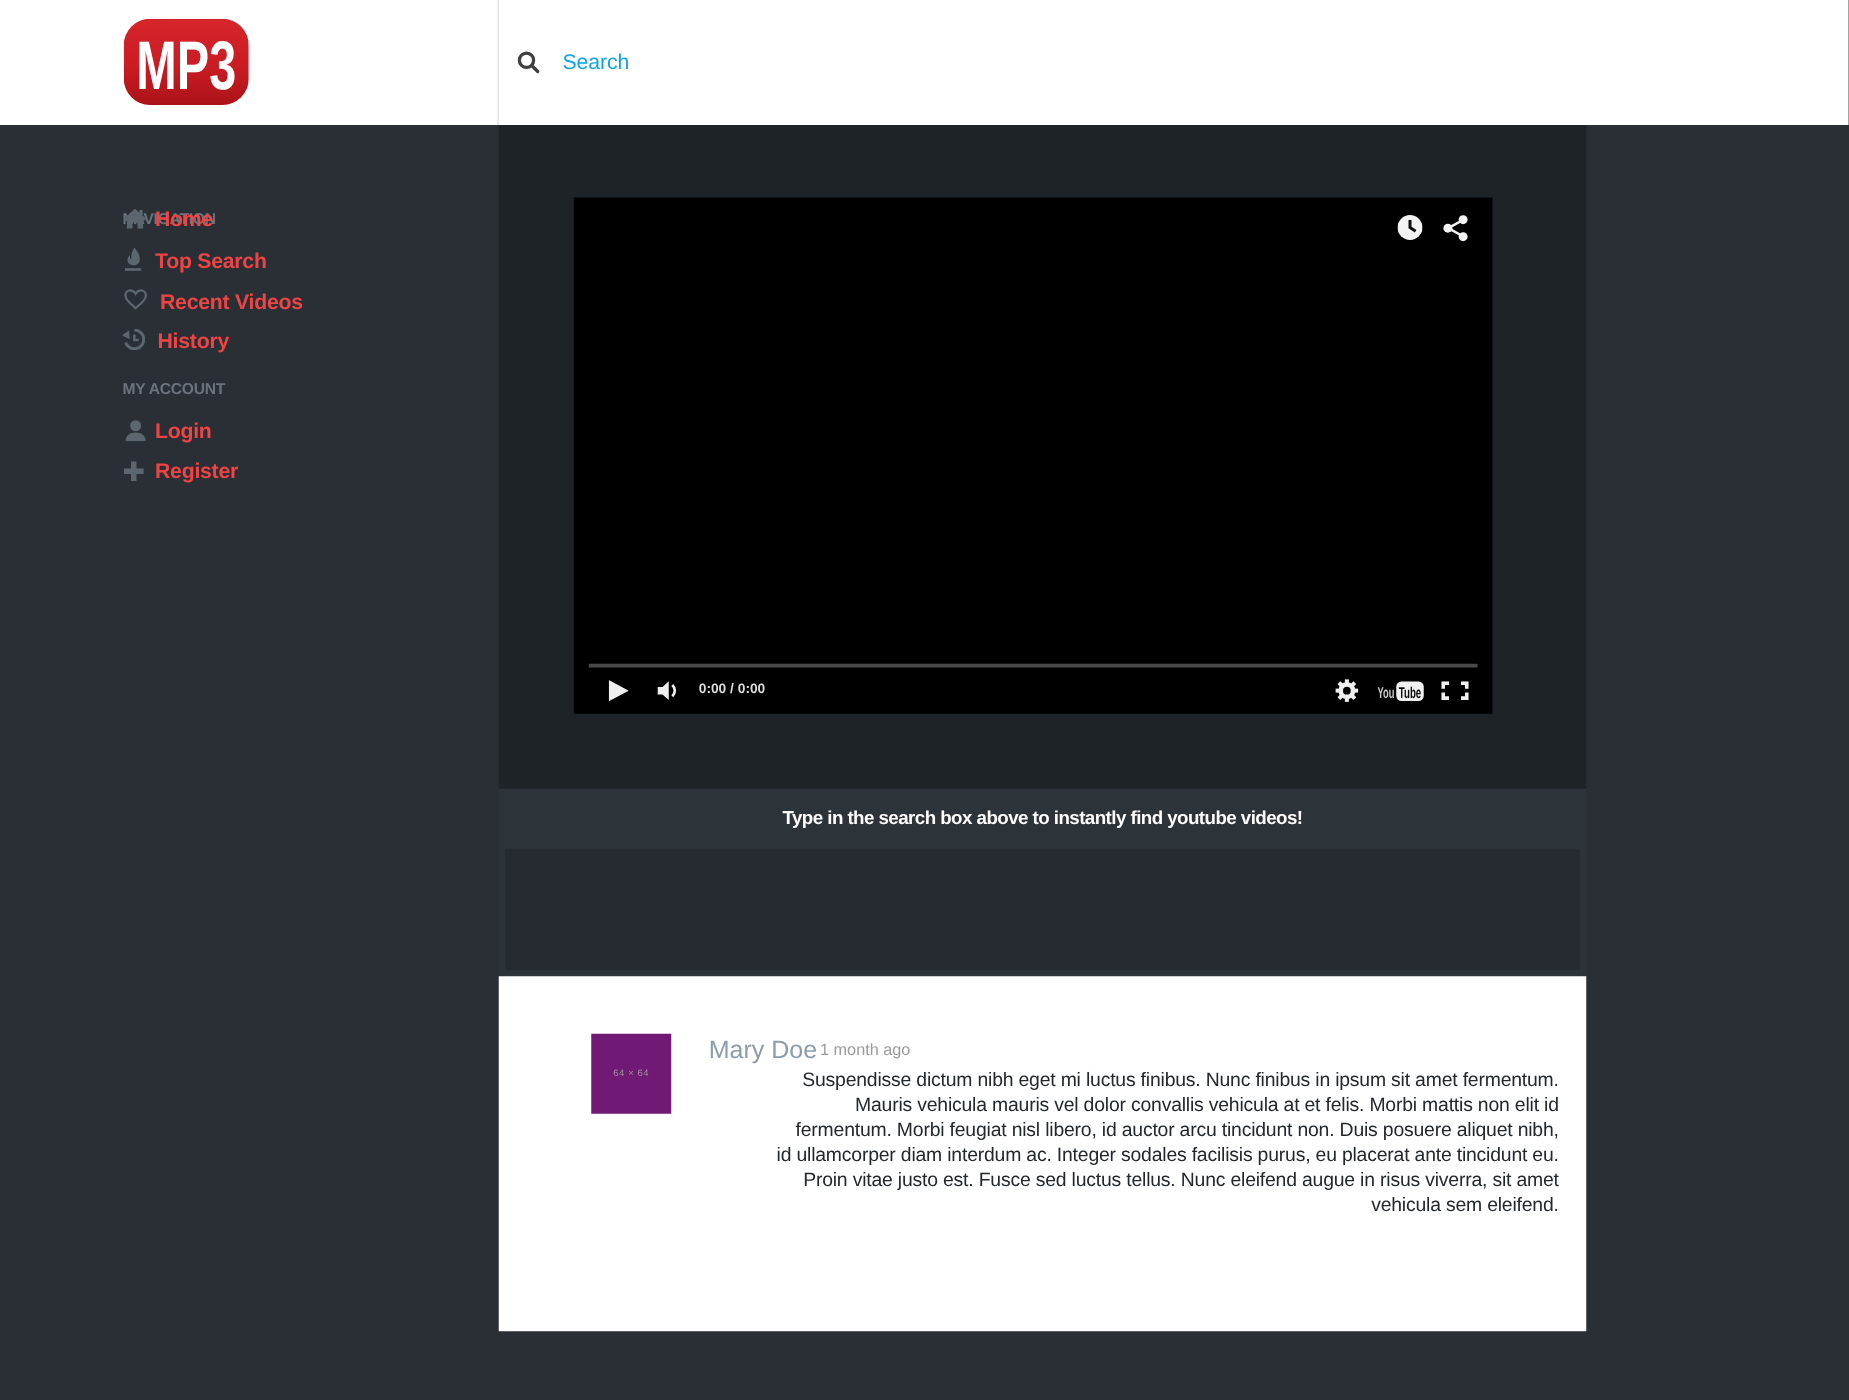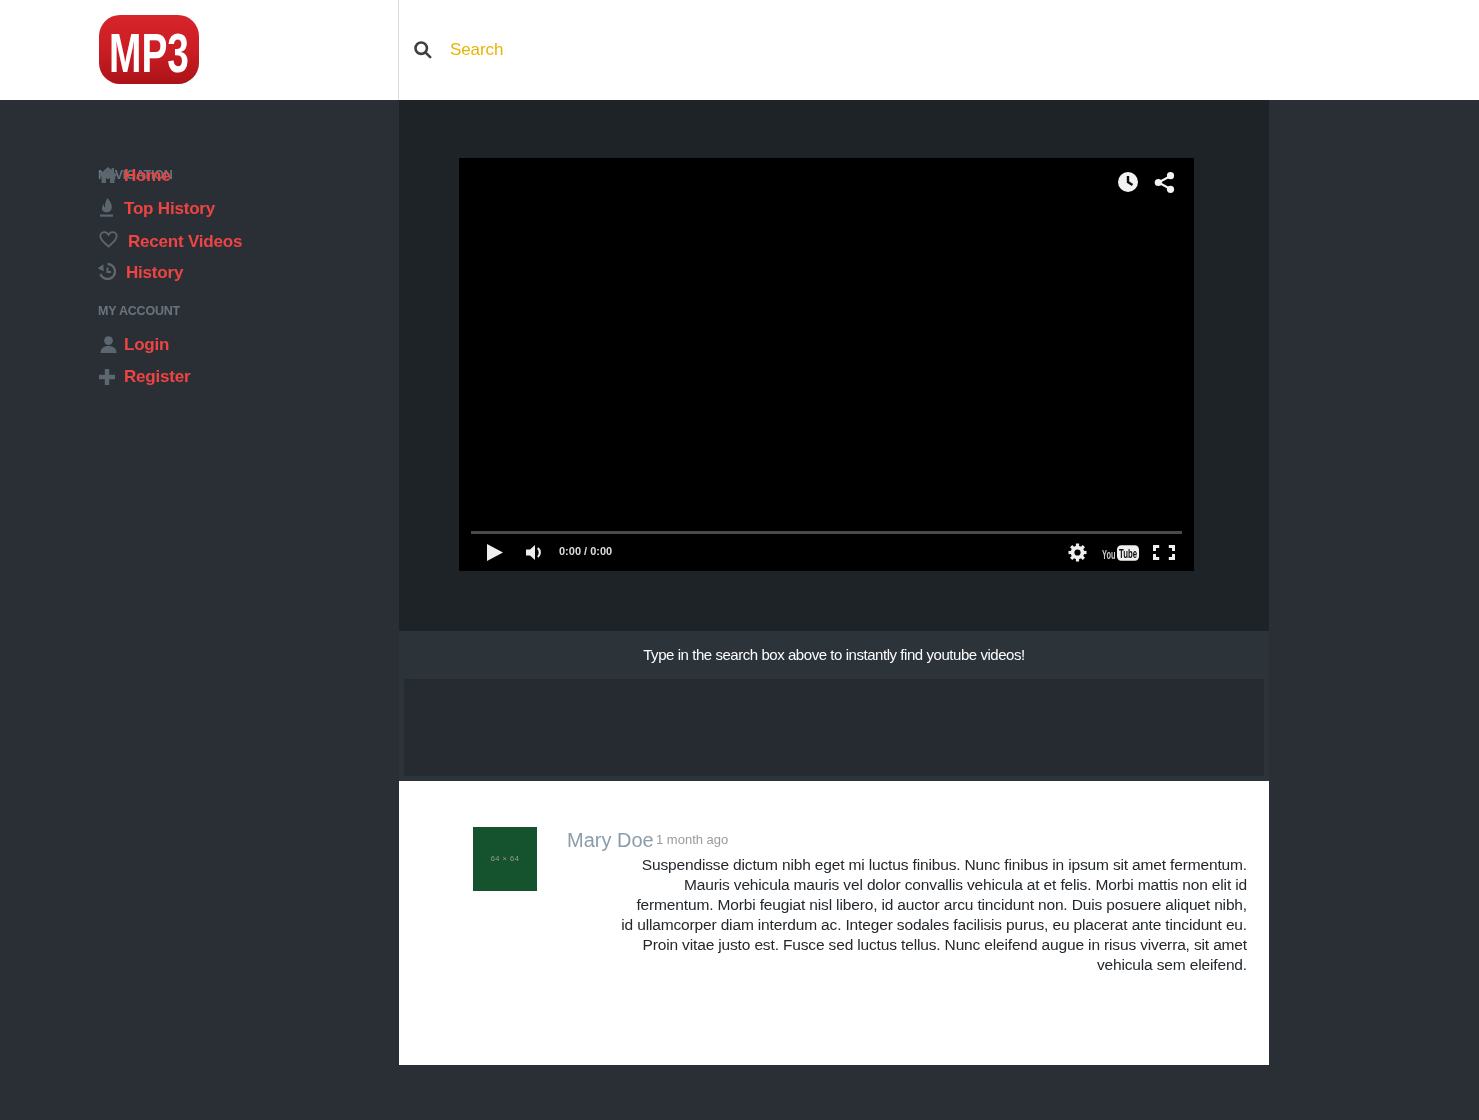--- a/index.html
+++ b/index.html
@@ -3,36 +3,36 @@
 <meta charset="utf-8">
 <style>
   * { margin:0; padding:0; box-sizing:border-box; }
   html,body { width:1479px; height:1120px; }
   body { background:#2a2f35; font-family:"Liberation Sans", sans-serif; position:relative; overflow:hidden; }
   .abs { position:absolute; }
 
   
   #header { left:0; top:0; width:1479px; height:100px; background:#ffffff; }
   #hdr-divider { left:398px; top:0; width:1px; height:100px; background:#d9dde0; }
-  #searchtxt { left:450px; top:0; height:124px; line-height:100px; font-size:17px; color:#eab308; letter-spacing:-0.1px; }
+  #searchtxt { left:450px; top:0; height:124px; line-height:100px; font-size:17px; color:#0ea5e9; letter-spacing:-0.1px; }
 
   
   .navhdr { color:#6b747d; font-size:12.5px; font-weight:bold; letter-spacing:-0.2px; }
   .navitem { color:#ef4444; font-size:17px; font-weight:bold; letter-spacing:-0.2px; }
 
   
   #videosec { left:399px; top:100px; width:870px; height:531px; background:#1e2327; }
   #video { left:459px; top:158px; width:735px; height:413px; background:#000; }
   #msgsec { left:399px; top:631px; width:870px; height:150px; background:#2c3339; }
-  #msgtext { left:399px; top:631px; width:870px; height:48px; line-height:48px; text-align:center; color:#fdfdfd; font-size:15px; font-weight:normal; letter-spacing:-0.45px;}
+  #msgtext { left:399px; top:631px; width:870px; height:48px; line-height:48px; text-align:center; color:#fdfdfd; font-size:15px; font-weight:bold; letter-spacing:-0.45px;}
   #innerbox { left:404px; top:679px; width:860px; height:97px; background:#262b31; }
 
   
   #card { left:399px; top:781px; width:870px; height:284px; background:#ffffff; }
-  #avatar { left:473px; top:827px; width:64px; height:64px; background:#14532d; color:#9a9a9a; font-size:7.5px; letter-spacing:0.5px; text-align:center; line-height:64px; }
+  #avatar { left:473px; top:827px; width:64px; height:64px; background:#701a75; color:#9a9a9a; font-size:7.5px; letter-spacing:0.5px; text-align:center; line-height:64px; }
   #mname { left:567px; top:832px; font-size:20px; line-height:16px; color:#8b9dab; }
   #mago { left:656px; top:833px; font-size:13px; line-height:13px; color:#9b9b9b; }
   #mbody { left:567px; top:855px; width:680px; font-size:15.5px; line-height:20px; letter-spacing:-0.15px; color:#23282d;text-align:right; }
 </style>
 </head>
 <body>
   <div class="abs" id="header"></div>
   <div class="abs" id="hdr-divider"></div>
 
   <svg class="abs" style="left:99px; top:15px;" width="100" height="69" viewBox="0 0 100 69">
@@ -58,21 +58,21 @@
   <svg class="abs" style="left:99px; top:167px;" width="18" height="16" viewBox="0 0 18 16" fill="#5c666f">
     <path d="M9 0 L18 8 L16 10 L9 4 L2 10 L0 8 Z M2.5 9.5 L9 4.2 L15.5 9.5 L15.5 16 L11 16 L11 11 L7 11 L7 16 L2.5 16 Z"></path>
     <rect x="12.5" y="1" width="2.6" height="4"></rect>
   </svg>
   <div class="abs navitem" style="left:124px; top:166px;">Home</div>
 
   <svg class="abs" style="left:99px; top:198px;" width="15" height="19" viewBox="0 0 15 19" fill="#5c666f">
     <path d="M8.6 0 C11.2 3.2 13 6.3 12.8 9.6 C12.6 12.6 10.4 14.4 7.6 14.3 C4.6 14.2 2.6 12.2 3 9.4 C3.2 8 4 6.8 5.2 6 C4.6 7.6 5 9 6.2 9.4 C5.6 6.2 6.6 2.8 8.6 0 Z"></path>
     <rect x="1" y="16.5" width="13" height="2.2"></rect>
   </svg>
-  <div class="abs navitem" style="left:124px; top:199px;">Top History</div>
+  <div class="abs navitem" style="left:124px; top:199px;">Top Search</div>
 
   <svg class="abs" style="left:99px; top:231px;" width="19" height="17" viewBox="0 0 19 17">
     <path d="M9.5 15.5 C6 12.5 1.3 9 1.3 5.3 C1.3 2.9 3.1 1.2 5.3 1.2 C7 1.2 8.6 2.3 9.5 3.9 C10.4 2.3 12 1.2 13.7 1.2 C15.9 1.2 17.7 2.9 17.7 5.3 C17.7 9 13 12.5 9.5 15.5 Z" fill="none" stroke="#5c666f" stroke-width="1.8"></path>
   </svg>
   <div class="abs navitem" style="left:128px; top:232px;">Recent Videos</div>
 
   <svg class="abs" style="left:98px; top:263px;" width="18" height="17" viewBox="0 0 18 17">
     <path d="M9.5 1 A7.5 7.5 0 1 1 2.4 11" fill="none" stroke="#5c666f" stroke-width="2.4"></path>
     <path d="M0 3 L7 3 L3.5 9 Z" fill="#5c666f" transform="rotate(-35 3.5 5)"></path>
     <path d="M9.5 4.5 L9.5 9 L13 9" fill="none" stroke="#5c666f" stroke-width="2"></path>

